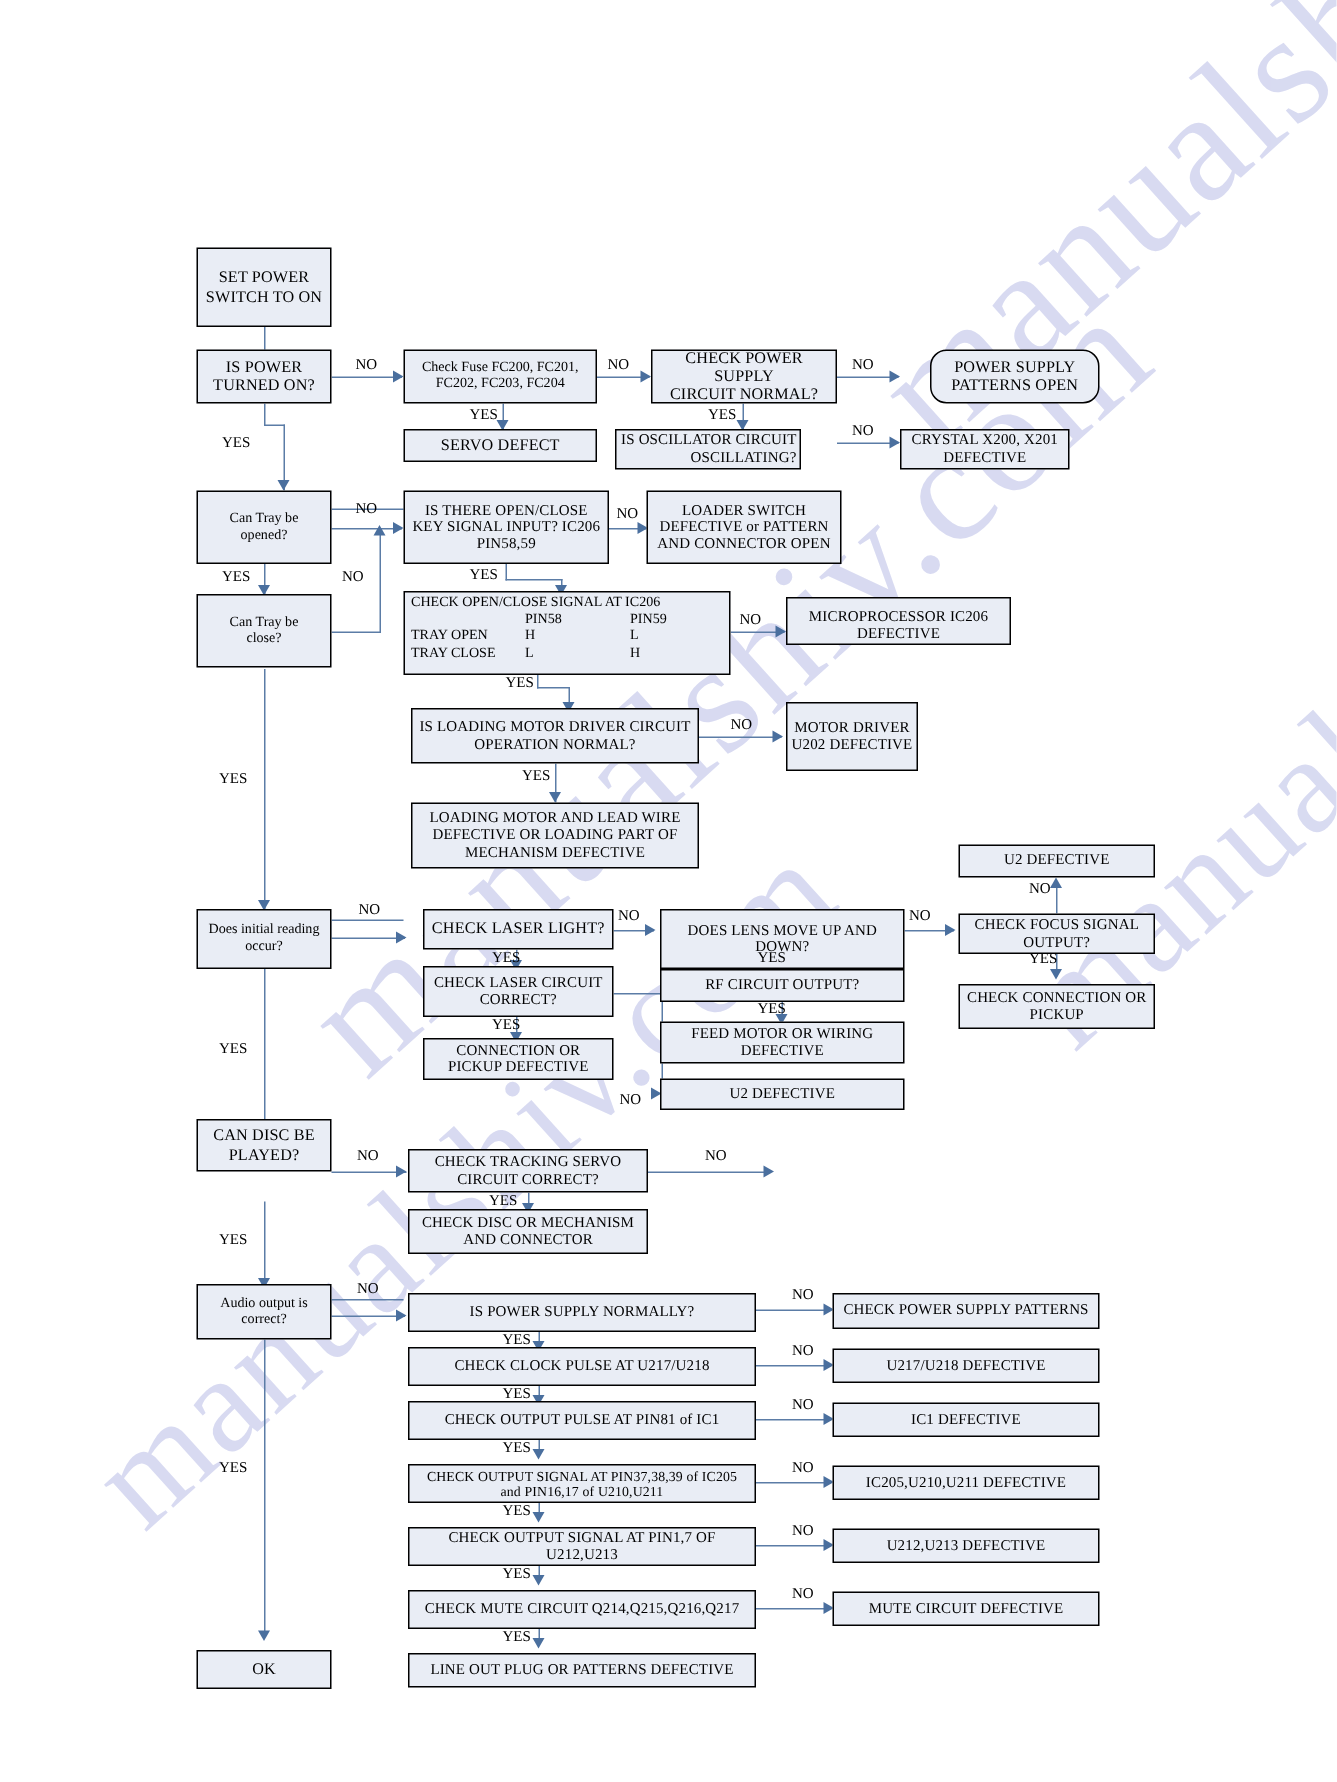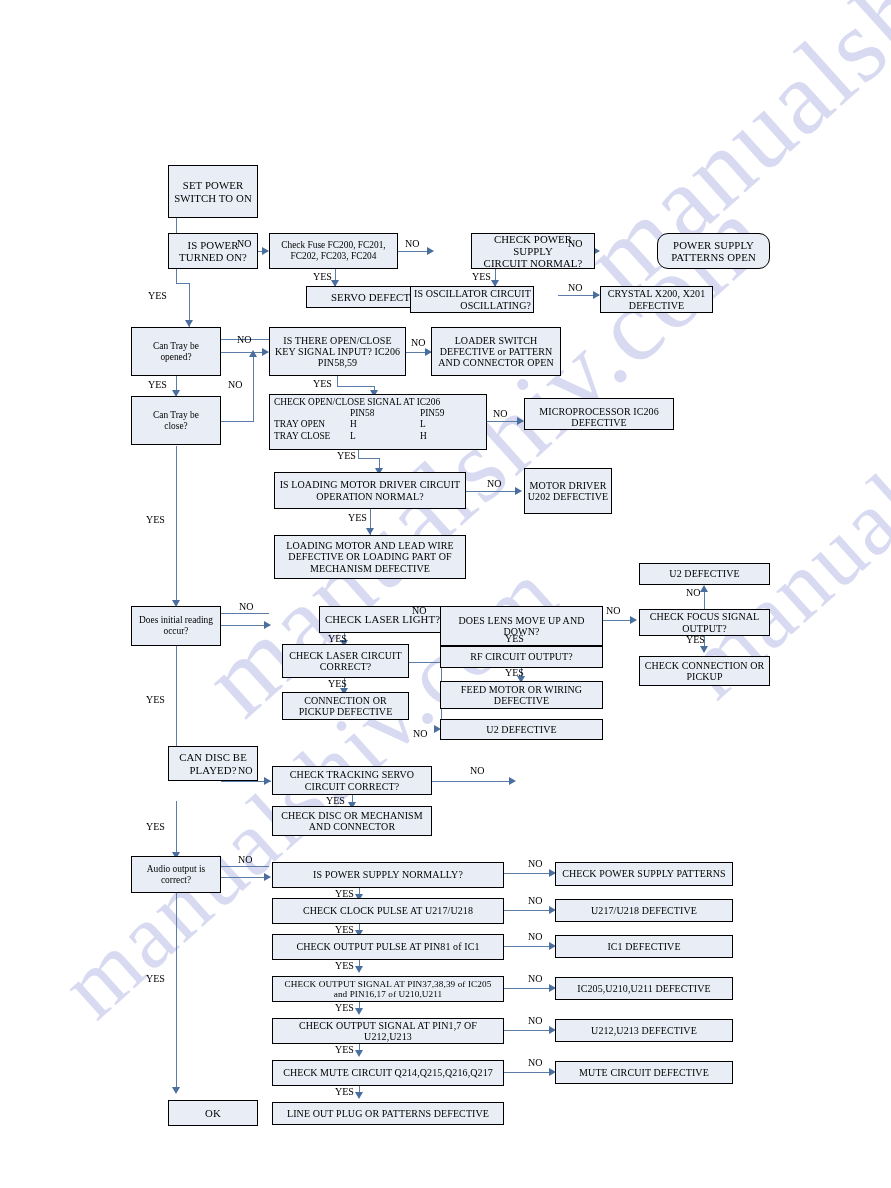--- a/index.html
+++ b/index.html
@@ -32,21 +32,21 @@
     position:absolute;box-sizing:border-box;
     border:1px solid #000;background:#e9edf5;
     display:flex;align-items:center;justify-content:center;
     text-align:center;line-height:1.12;
     z-index:3;
     padding:1px 2px;
   }
   .box .t{display:block;width:100%;}
   .fs9{font-size:9.2px;}
   .fs10{font-size:10px;}
-  .fs11{font-size:10.8px;margin-left:37px;}
+  .fs11{font-size:10.8px;}
   .caps{letter-spacing:.1px;}
   .mixed{font-size:9.4px;}
 
   
   .tblbox{
     position:absolute;box-sizing:border-box;border:1px solid #000;
     background:#e9edf5;z-index:3;font-size:9.4px;line-height:1.18;
     padding:2px 4px 2px 4px;
   }
   .tblbox .hdrline{white-space:nowrap;}

